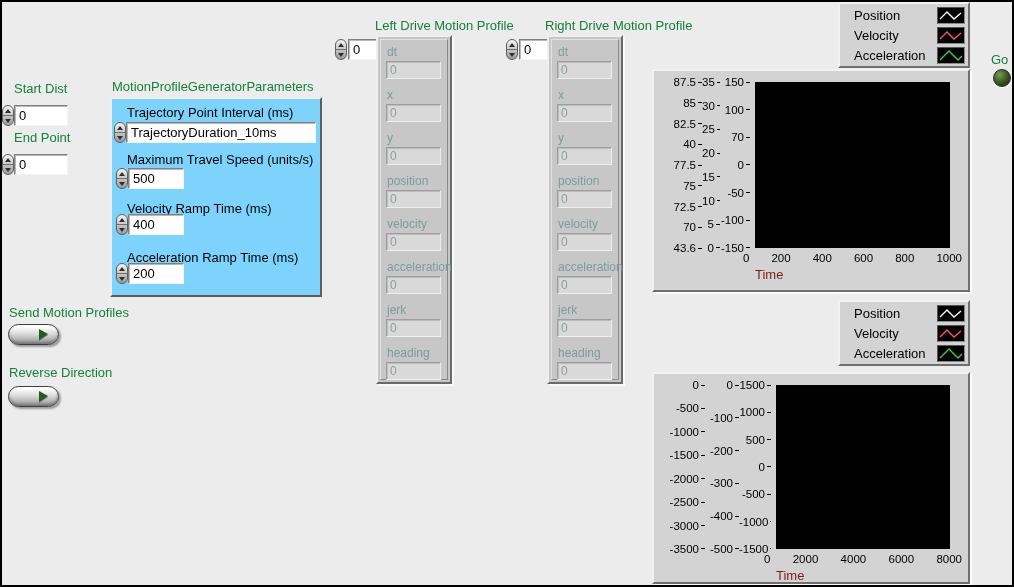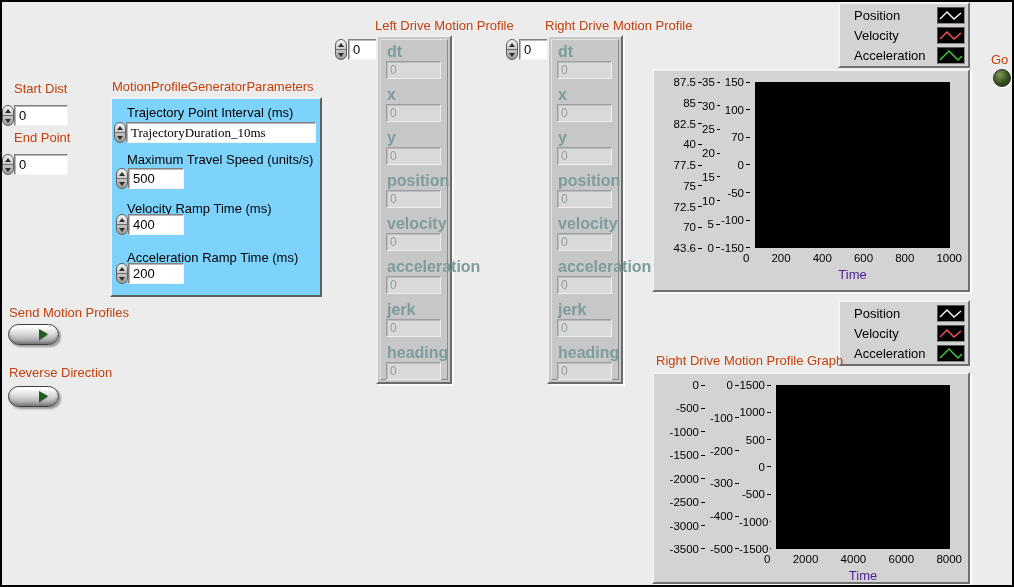--- a/index.html
+++ b/index.html
@@ -2,21 +2,21 @@
 <html><head>
 <meta charset="utf-8">
 <style>
   html,body { margin:0; padding:0; background:#888; }
   .screen {
     position:relative; width:1014px; height:587px;
     background:#ececec; border:2px solid #000; box-sizing:border-box;
     font-family:"Liberation Sans", sans-serif; overflow:hidden;
     -webkit-font-smoothing:antialiased;
   }
-  .lbl { position:absolute; font-size:13px; color:#c2410c; white-space:nowrap; line-height:14px; }
+  .lbl { position:absolute; font-size:13px; color:#15803d; white-space:nowrap; line-height:14px; }
 
   
   .vbox {
     position:absolute; height:17px; background:#fff; color:#000;
     border:1px solid #7f7f7f; border-bottom-color:#f4f4f4; border-right-color:#f4f4f4;
     box-shadow: inset 1px 1px 0 #b9b9b9;
     font-family:"Liberation Sans", sans-serif; font-size:13px; padding:1px 4px; margin:0;
   }
   input.vbox { outline:none; }
 
@@ -43,21 +43,21 @@
     position:absolute; background:#c7c7c7; box-sizing:border-box;
     border:2px solid; border-color:#efefef #6a6a6a #6a6a6a #efefef;
     box-shadow: 2px 2px 0 #fafafa;
   }
   .array-inner {
     position:absolute; left:2px; top:2px; right:2px; bottom:2px;
     border:1px solid; border-color:#e2e2e2 #8a8a8a #8a8a8a #e2e2e2;
     padding:5px 0 0 5px; box-sizing:border-box;
   }
   .afield { height:43px; }
-  .flabel { font-size:16px; line-height:14px; color:#7e9c9c; margin-left:1px;font-weight:bold; }
+  .flabel { font-size:12px; line-height:14px; color:#7e9c9c; margin-left:1px; }
   .fbox {
     width:47px; height:14px; background:#d9d9d9; color:#8e9e9e; font-size:12px;
     border:1px solid #9e9e9e; border-bottom-color:#eeeeee; border-right-color:#eeeeee;
     box-shadow: inset 1px 1px 0 #bcbcbc; padding:1px 3px; margin-top:2px;
   }
 
   
   .pillbtn {
     position:absolute; width:51px; height:21px; border-radius:11px;
     background: linear-gradient(180deg,#ffffff 8%,#dcdcdc 45%,#9c9c9c 95%);
@@ -84,21 +84,21 @@
     position:absolute; background:#d3d3d3; box-sizing:border-box;
     border:2px solid; border-color:#f2f2f2 #6f6f6f #6f6f6f #f2f2f2;
     box-shadow: 2px 2px 0 #fbfbfb;
   }
   .plot { position:absolute; background:#000; }
   .yscale { position:absolute; display:flex; flex-direction:column; justify-content:space-between; }
   .ytick { display:flex; justify-content:flex-end; align-items:center; height:12px; font-size:11.5px; color:#000; white-space:nowrap; }
   .ytick .dash { width:4px; height:1px; background:#000; margin-left:2px; }
   .xscale { position:absolute; display:flex; justify-content:space-between; font-size:11.5px; color:#000; }
   .xscale span { text-align:center; }
-  .xlabel { position:absolute; text-align:center; font-size:13px; color:#4c1d95; }
+  .xlabel { position:absolute; font-size:13px; color:#7f1d1d; }
 
   .legend { padding:1px 3px; box-shadow:none; }
   .lrow { display:flex; align-items:center; height:20px; padding-left:11px; }
   .llabel { flex:1; font-size:13px; color:#000; }
   .lglyph {
     width:28px; height:17px; background:#000; display:flex; align-items:center; justify-content:center;
     border:1px solid #8a8a8a; border-top-color:#555; border-left-color:#555; box-sizing:border-box;
   }
 </style>
 </head>
@@ -132,21 +132,21 @@
   <div class="cluster" style="left:108px;top:95px;width:212px;height:200px">
     <div class="lbl" style="left:15px;top:7px">Trajectory Point Interval (ms)</div>
     <div class="spinner" style="left:2px;top:23px">
       <span class="cell">
           <i class="tri-up"></i>
         </span>
       <span class="cell">
           <i class="tri-down"></i>
         </span>
     </div>
-    <input class="vbox" style="left: 14px; top: 23px; width: 180px; font-family: Liberation Serif, serif;" readonly="" value="TrajectoryDuration_10ms">
+    <input class="vbox" style="left: 14px; top: 23px; width: 180px;" readonly="" value="TrajectoryDuration_10ms">
 
     <div class="lbl" style="left:15px;top:54px">Maximum Travel Speed (units/s)</div>
     <div class="spinner" style="left:4px;top:69px">
       <span class="cell">
           <i class="tri-up"></i>
         </span>
       <span class="cell">
           <i class="tri-down"></i>
         </span>
     </div>
@@ -450,21 +450,20 @@
     <div class="lrow">
       <span class="llabel">Acceleration</span>
       <span class="lglyph">
         <svg width="26" height="15" viewBox="0 0 26 15">
             <polyline points="2,12 11,3 20,12 24,8" fill="none" stroke-width="1.4" stroke="#3ecf3e"></polyline>
           </svg>
       </span>
     </div>
   </div>
 
-  <div class="lbl" style="left:654px;top:352px">Right Drive Motion Profile Graph</div>
   <div class="gpanel" style="left:650px;top:370px;width:318px;height:212px">
     <div class="plot" style="left:122px;top:11px;width:174px;height:164px"></div>
     <div class="yscale" style="left:0px;top:5px;width:51px;height:176px">
 
     <div class="ytick">
           <span>0</span>
           <i class="dash"></i>
         </div>
         <div class="ytick">
           <span>-500</span>

